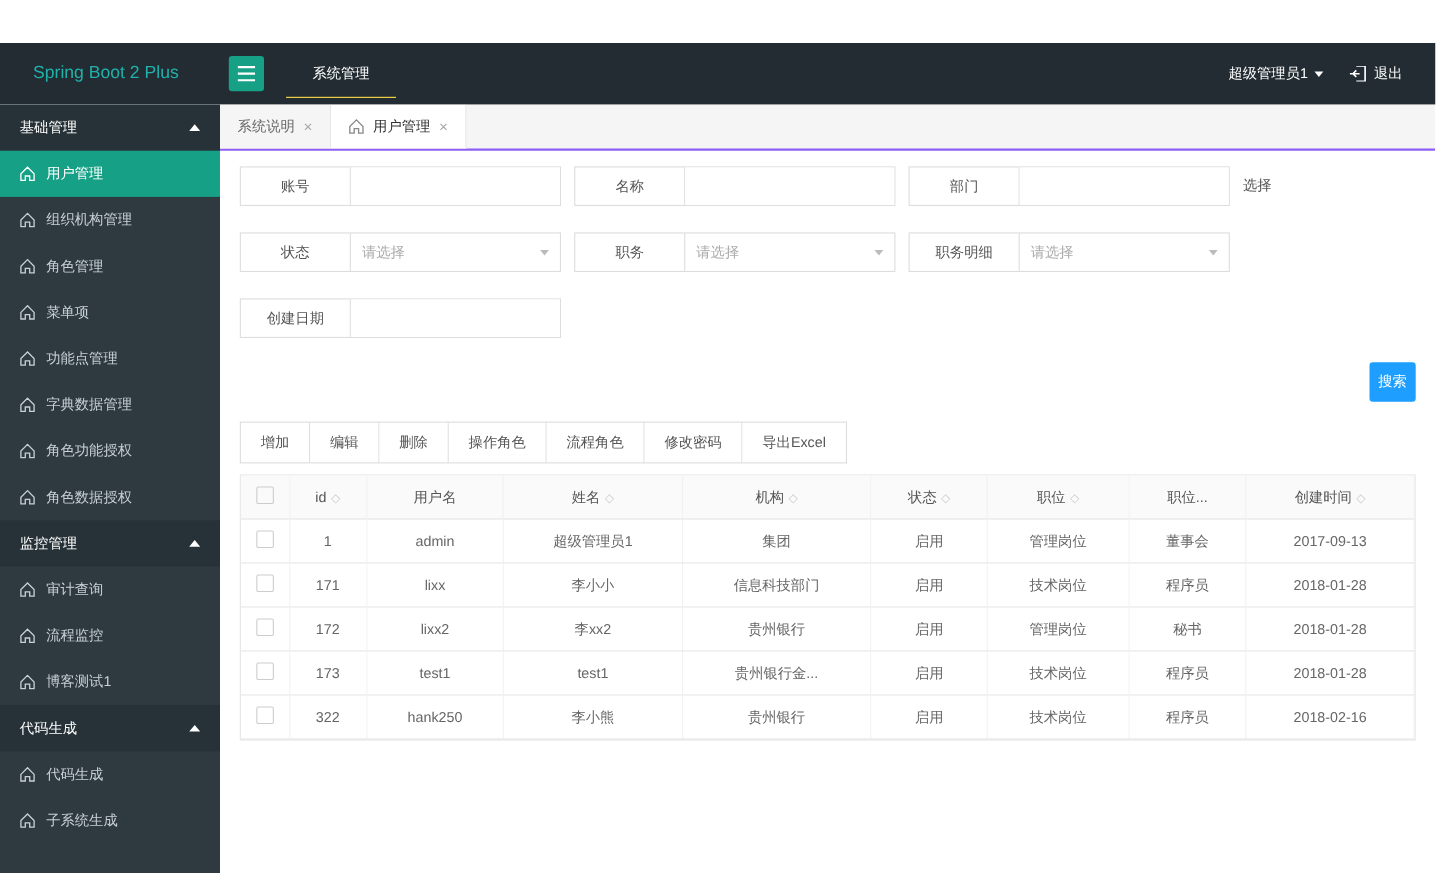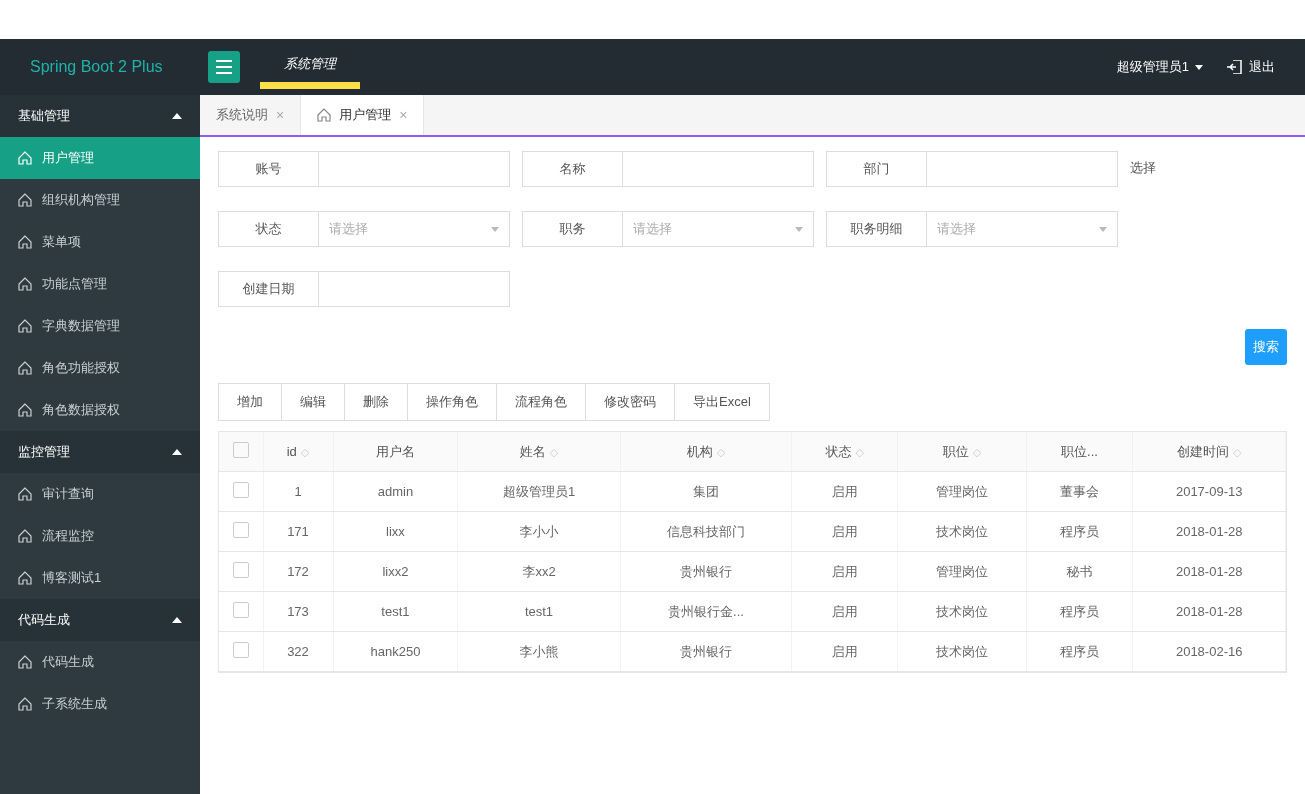--- a/index.html
+++ b/index.html
@@ -3,21 +3,21 @@
 <meta charset="utf-8">
 <style>
 * { box-sizing: border-box; margin: 0; padding: 0; }
 body { font-family: "Microsoft YaHei", Arial, sans-serif; font-size: 13px; color: #333; background: #fff; }
 .app { display: flex; flex-direction: column; height: 794px; width: 1305px; overflow: hidden; margin-top: 39px; }
 
 
 .header { background: #222c32; height: 56px; display: flex; align-items: center; color: #fff; }
 .logo { width: 200px; color: #20b2aa; font-size: 16px; padding-left: 30px; }
 .menu-toggle { background: #16a085; width: 32px; height: 32px; display: flex; align-items: center; justify-content: center; border-radius: 3px; margin-left: 8px; cursor: pointer; }
-.top-nav-item { padding: 0 24px; height: 44px; display: flex; align-items: center; color: #fff; cursor: pointer; margin-left: 20px; border-bottom: 7px solid #fde047; font-style: italic; }
+.top-nav-item { padding: 0 24px; height: 44px; display: flex; align-items: center; color: #fff; cursor: pointer; margin-left: 20px; border-bottom: 1px solid #fde047; }
 .header-right { margin-left: auto; display: flex; align-items: center; padding-right: 30px; gap: 24px; }
 .user-menu { display: flex; align-items: center; gap: 6px; cursor: pointer; }
 .logout { display: flex; align-items: center; gap: 6px; cursor: pointer; }
 
 
 .body { flex: 1; display: flex; overflow: hidden; }
 
 
 .sidebar { width: 200px; background: #2f3a40; color: #c8d0d4; overflow-y: auto; }
 .side-section { background: #263238; padding: 12px 18px; font-size: 13px; display: flex; align-items: center; justify-content: space-between; cursor: pointer; color: #fff; }
@@ -113,20 +113,26 @@
           <svg class="house-icon" viewBox="0 0 14 14">
             <path d="M7 1L1 7v6h4V9h4v4h4V7z" fill="none" stroke="currentColor" stroke-width="1.2"></path>
           </svg>
           <span>用户管理</span>
         </div>
       <div class="side-item">
           <svg class="house-icon" viewBox="0 0 14 14">
             <path d="M7 1L1 7v6h4V9h4v4h4V7z" fill="none" stroke="currentColor" stroke-width="1.2"></path>
           </svg>
           <span>组织机构管理</span>
+        </div>
+      <div class="side-item">
+          <svg class="house-icon" viewBox="0 0 14 14">
+            <path d="M7 1L1 7v6h4V9h4v4h4V7z" fill="none" stroke="currentColor" stroke-width="1.2"></path>
+          </svg>
+          <span>角色管理</span>
         </div>
       <div class="side-item">
           <svg class="house-icon" viewBox="0 0 14 14">
             <path d="M7 1L1 7v6h4V9h4v4h4V7z" fill="none" stroke="currentColor" stroke-width="1.2"></path>
           </svg>
           <span>菜单项</span>
         </div>
       <div class="side-item">
           <svg class="house-icon" viewBox="0 0 14 14">
             <path d="M7 1L1 7v6h4V9h4v4h4V7z" fill="none" stroke="currentColor" stroke-width="1.2"></path>

